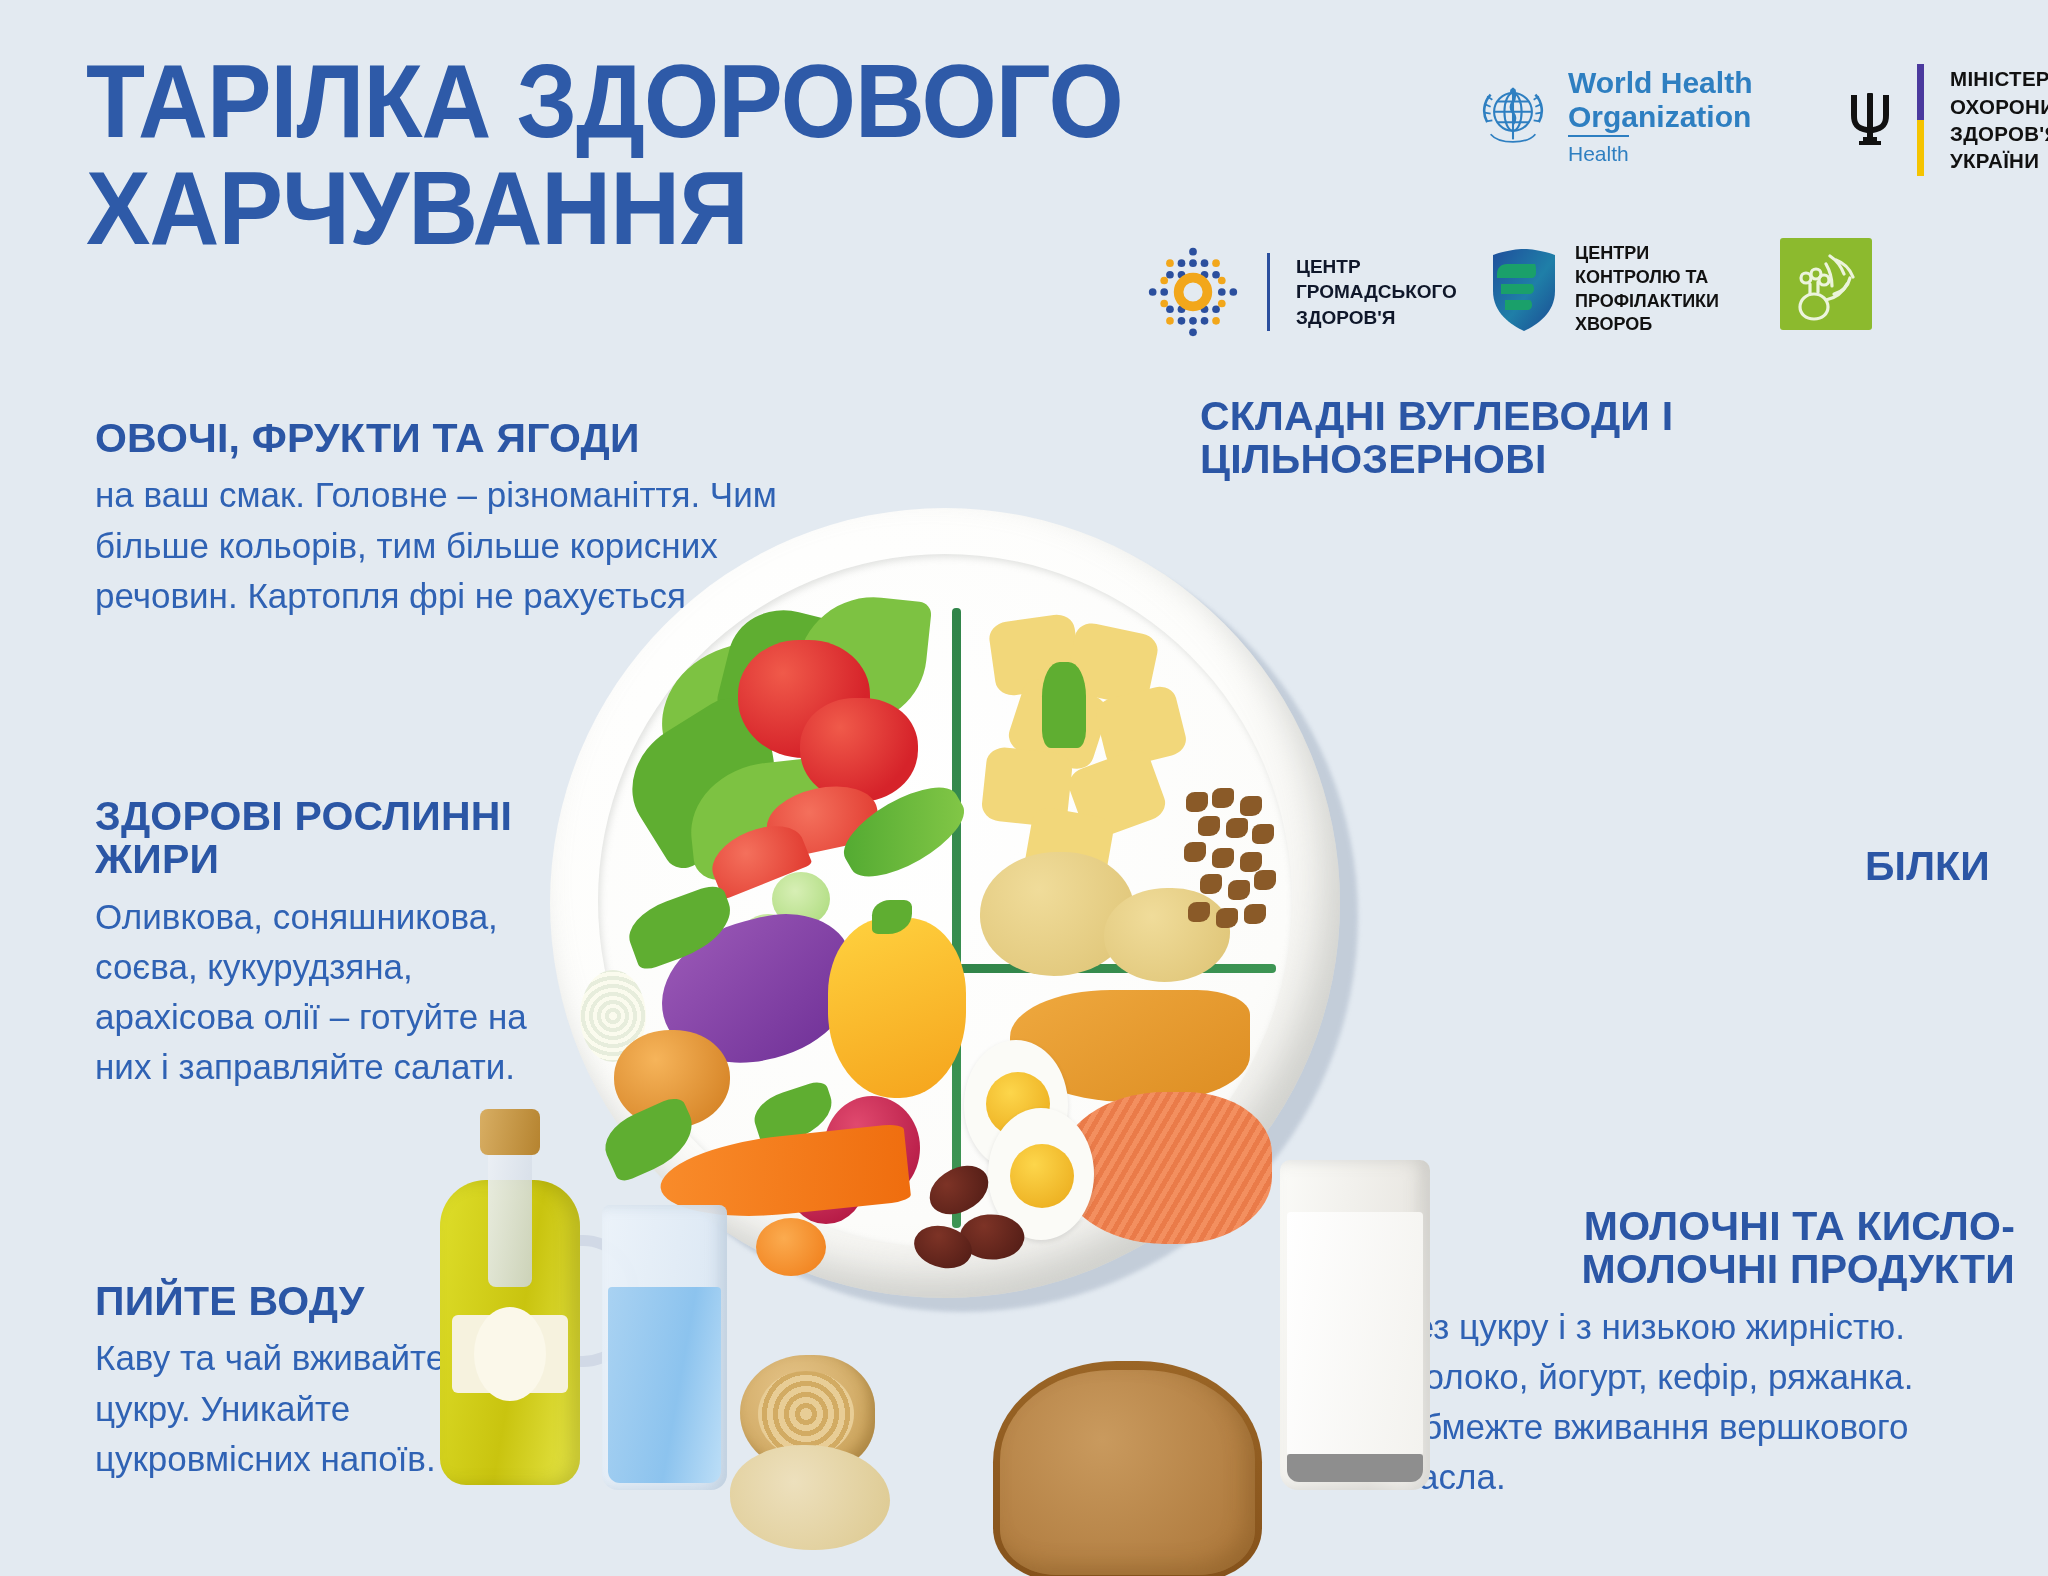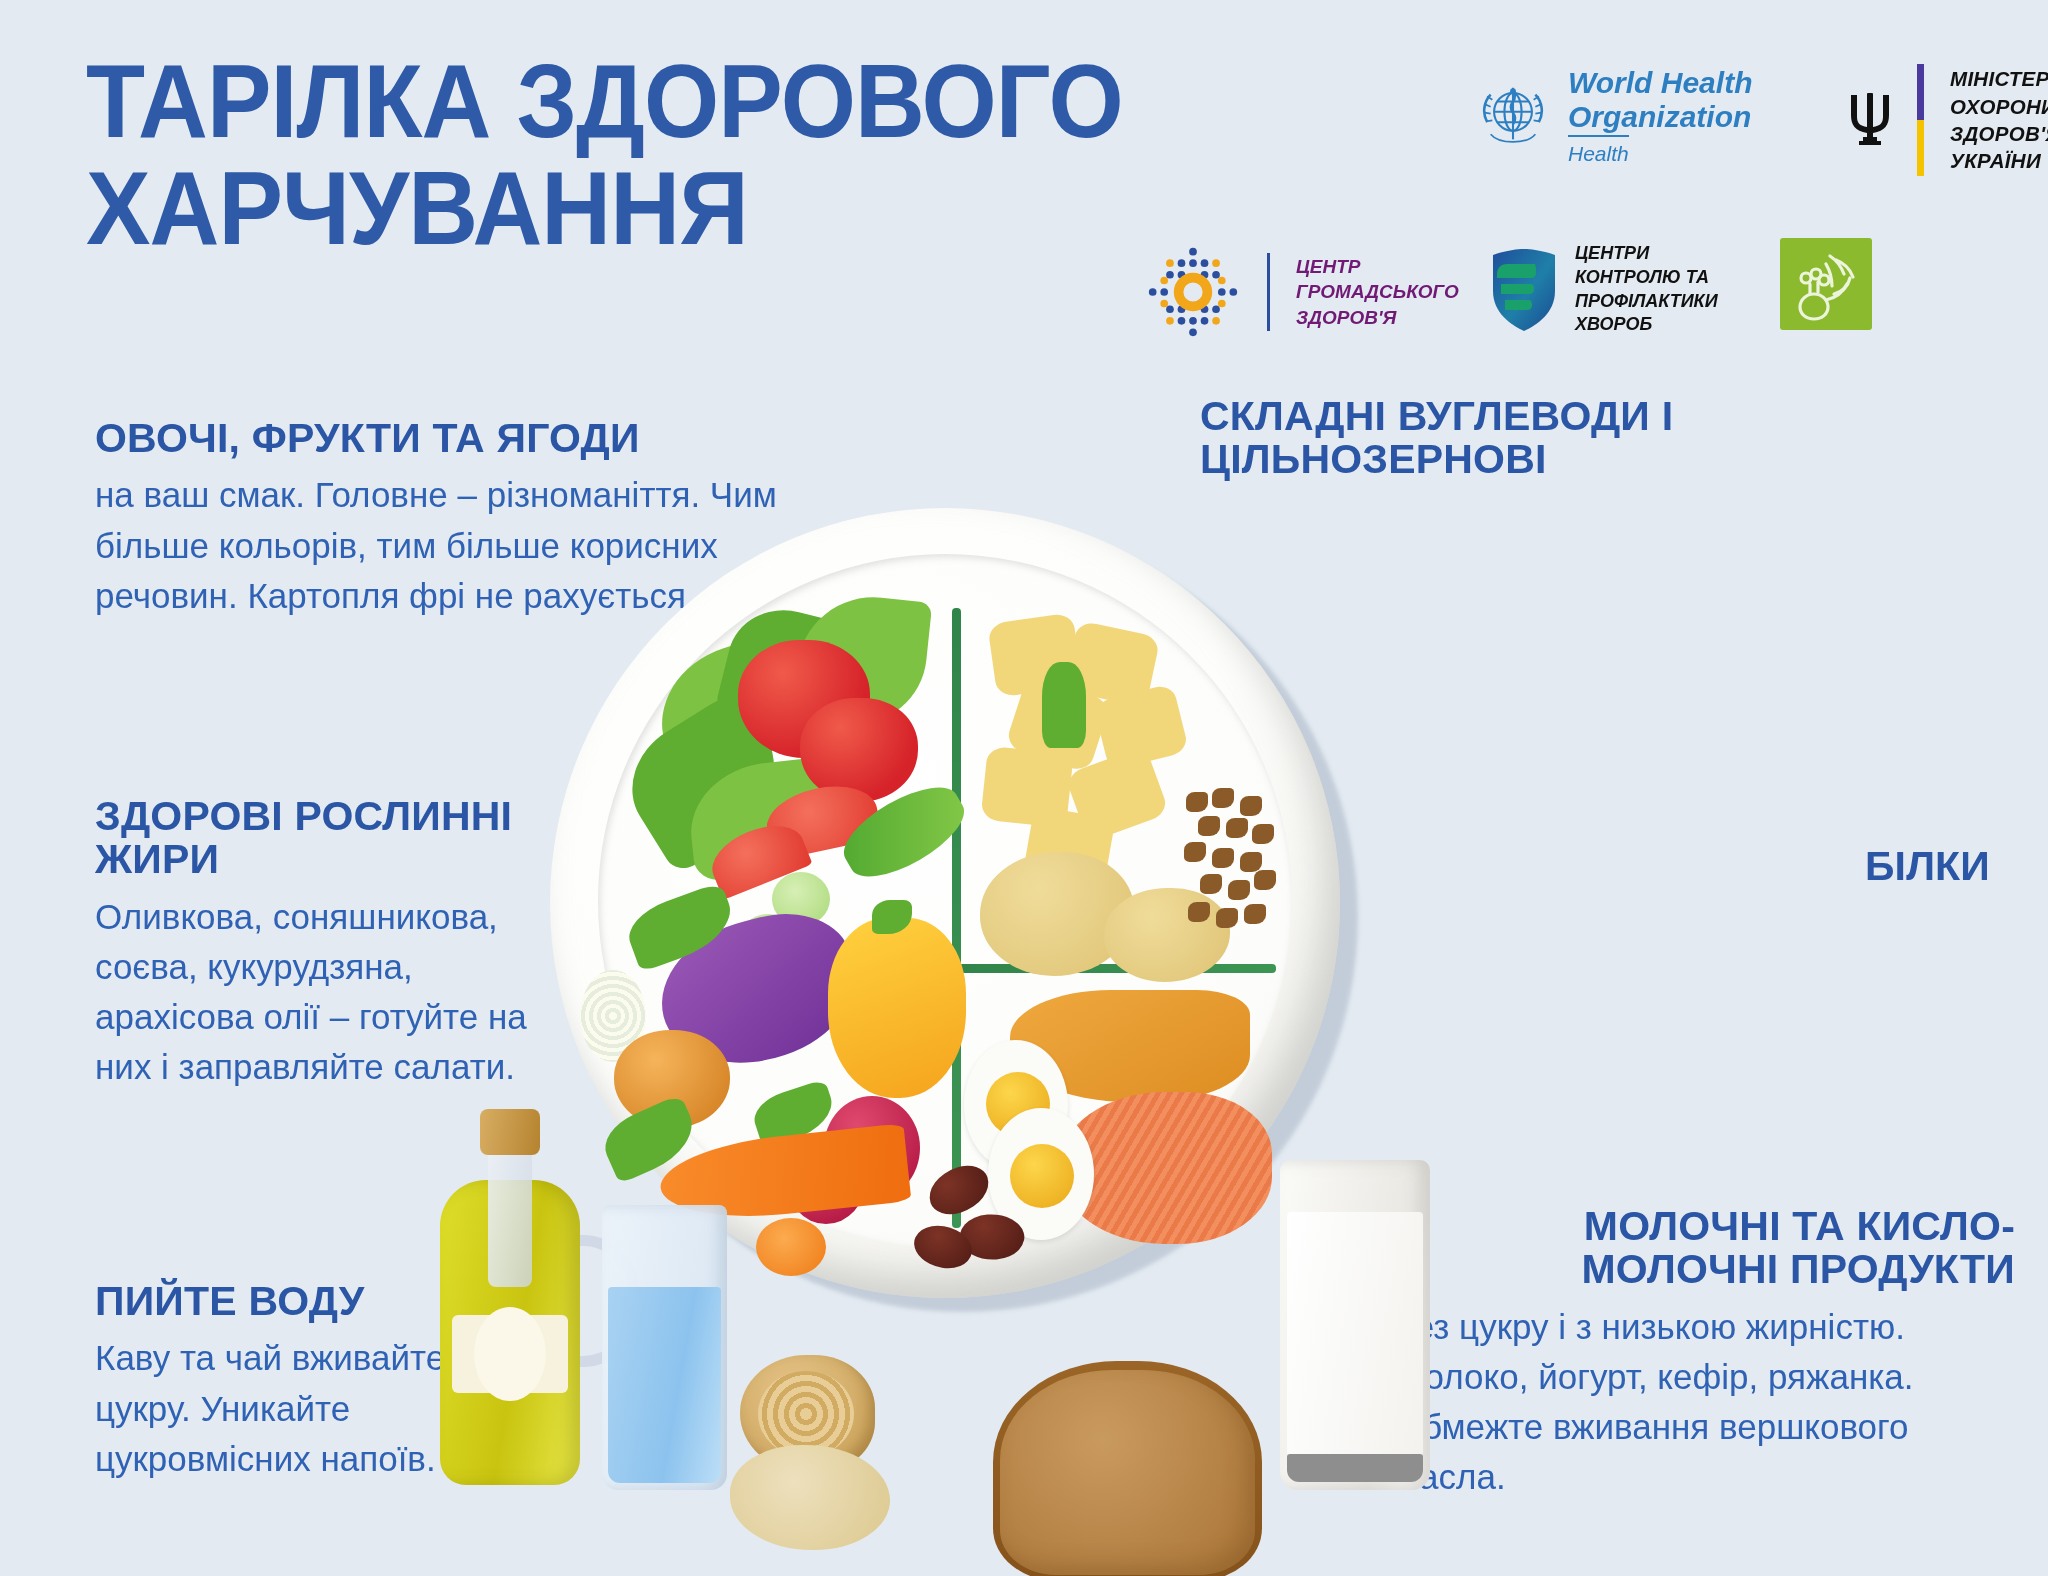--- a/index.html
+++ b/index.html
@@ -18,37 +18,37 @@
     color:#2e5aa8;font-weight:700;font-size:104px;line-height:1.03;
     letter-spacing:-1px;text-transform:uppercase;
     transform:scaleX(.93);transform-origin:left top;
   }
   #title .l{display:block;white-space:nowrap;}
 
   
   #logobar{position:absolute;left:1140px;top:56px;width:880px;height:300px;}
   .logo{position:absolute;display:flex;align-items:center;gap:12px;}
   .logo .mark{flex:0 0 auto;display:flex;align-items:center;justify-content:center;}
-  .logo .txt{line-height:1.14;font-style:italic;}
+  .logo .txt{line-height:1.14;}
 
   
   #logo-who{left:330px;top:10px;}
   #logo-who .txt{color:#2e7fc1;font-weight:700;font-size:30px;}
   #logo-who .ukr{margin-top:6px;border-top:2px solid #2e7fc1;padding-top:5px;
       font-size:21px;font-weight:400;text-align:center;color:#2e7fc1;}
 
   
   #logo-moz{left:705px;top:8px;}
   #logo-moz .bar{width:7px;height:112px;background:linear-gradient(#4b3a9e 0 50%,#f5c400 50% 100%);margin:0 14px 0 10px;}
   #logo-moz .txt{color:#111;font-weight:700;font-size:20.5px;letter-spacing:.3px;line-height:1.34;}
 
   
   #logo-phc{left:5px;top:188px;}
   #logo-phc .bar{width:3px;height:78px;background:#2b4f9e;margin:0 14px;}
-  #logo-phc .txt{color:#701a75;font-weight:700;font-size:19px;line-height:1.33;}
+  #logo-phc .txt{color:#0f172a;font-weight:700;font-size:19px;line-height:1.33;}
 
   
   #logo-cdc{left:345px;top:186px;}
   #logo-cdc .txt{color:#111;font-weight:700;font-size:18px;line-height:1.32;}
 
   
   #logo-nagh{left:640px;top:182px;}
   #logo-nagh .txt{color:#8cba2e;font-weight:700;font-size:21px;line-height:1.30;}
 
   

